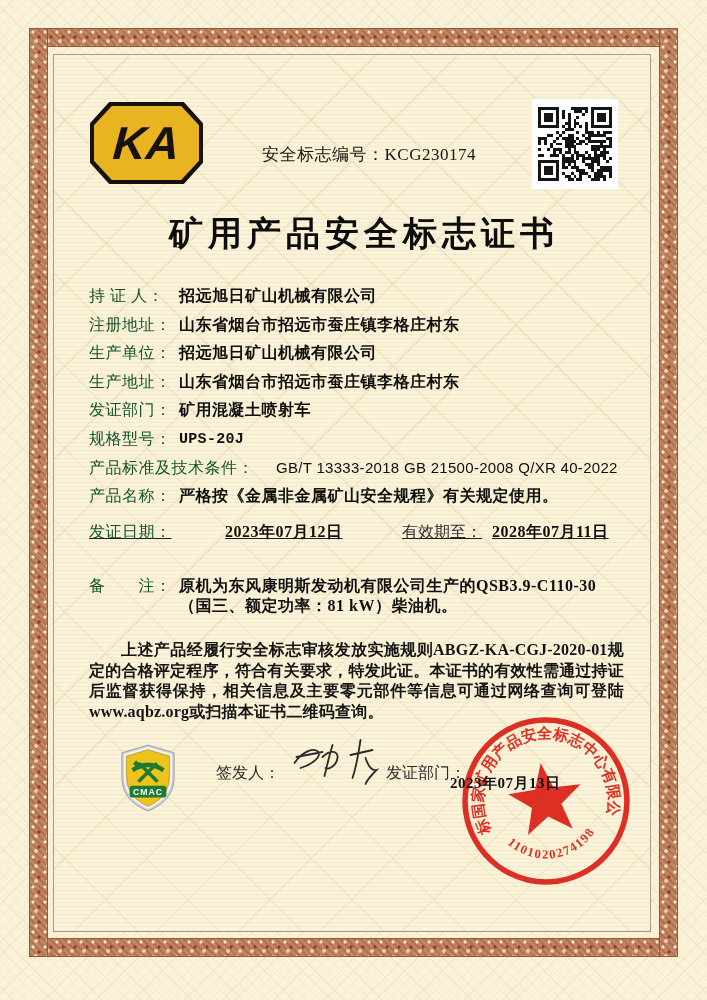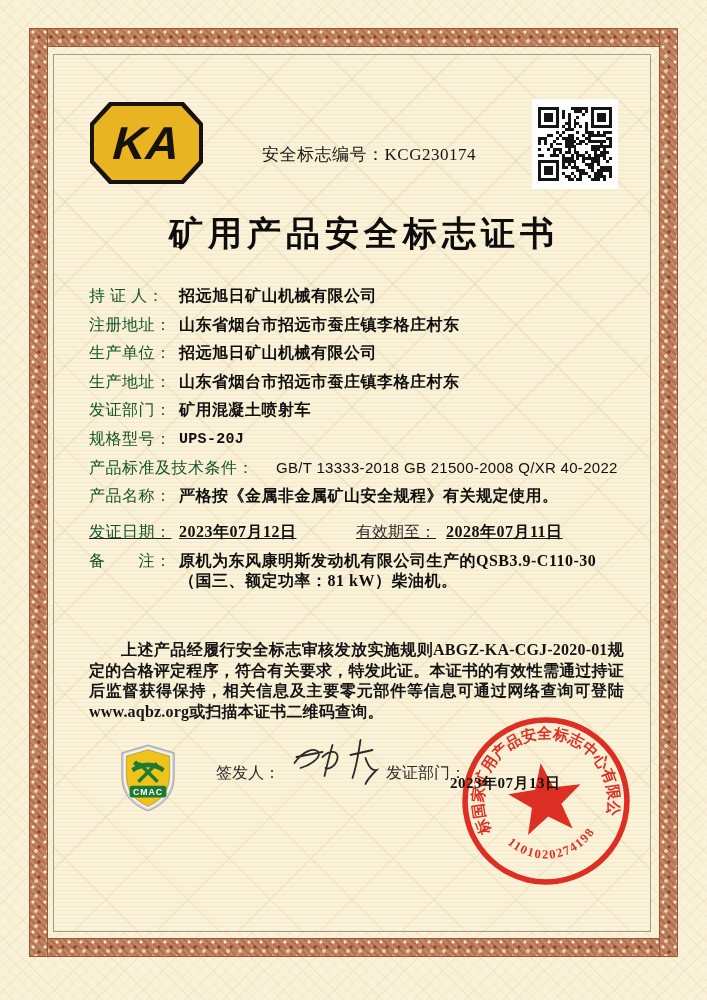--- a/index.html
+++ b/index.html
@@ -66,22 +66,22 @@
   
   .fields{ position:absolute; left:35px; top:231px; right:22px; }
   .frow{ display:flex; height:28.6px; align-items:flex-start; font-size:16px; }
   .flabel{ flex:none; width:90px; color:#14532d; letter-spacing:.5px; white-space:pre; }
   .fvalue{ font-weight:600; color:#0f0f0f; letter-spacing:.5px; }
   .frow.wide .flabel{ width:auto; }
   .frow.wide .fvalue{ margin-left:22px; font-family:"Liberation Sans", sans-serif; font-weight:normal; font-size:15px; letter-spacing:.3px; padding-top:1px; }
   .fvalue.model{ font-family:Liberation Mono, monospace; font-weight:bold; font-size:15px; padding-top:2px; letter-spacing:.3px; }
   .dates-row{ margin-top:7px;text-decoration:underline; }
   .dates-row .flabel2{ flex:none; width:90px; color:#2b2b2b; }
-  .dates-row .dval{ font-weight:600; width:177px; }
-  .remark-row{ margin-top:1px; height:auto; }
+  .dates-row .dval{ font-weight:600; width:177px;margin-left:46px; }
+  .remark-row{ margin-top:26px; height:auto; }
   .remark-row .fvalue{ line-height:20px; }
 
   .statement{ position:absolute; left:35px; right:26px; top:585px;
     font-size:16px; line-height:20.5px; text-align:justify; text-indent:2em;
     font-weight:600; color:#141414; letter-spacing:.2px; }
 
   
   .cmac{ position:absolute; left:63px; top:688px; }
   .signer-label{ position:absolute; left:162px; top:708px; font-size:16px; color:#2b2b2b; }
   .signature{ position:absolute; left:232px; top:676px; }

